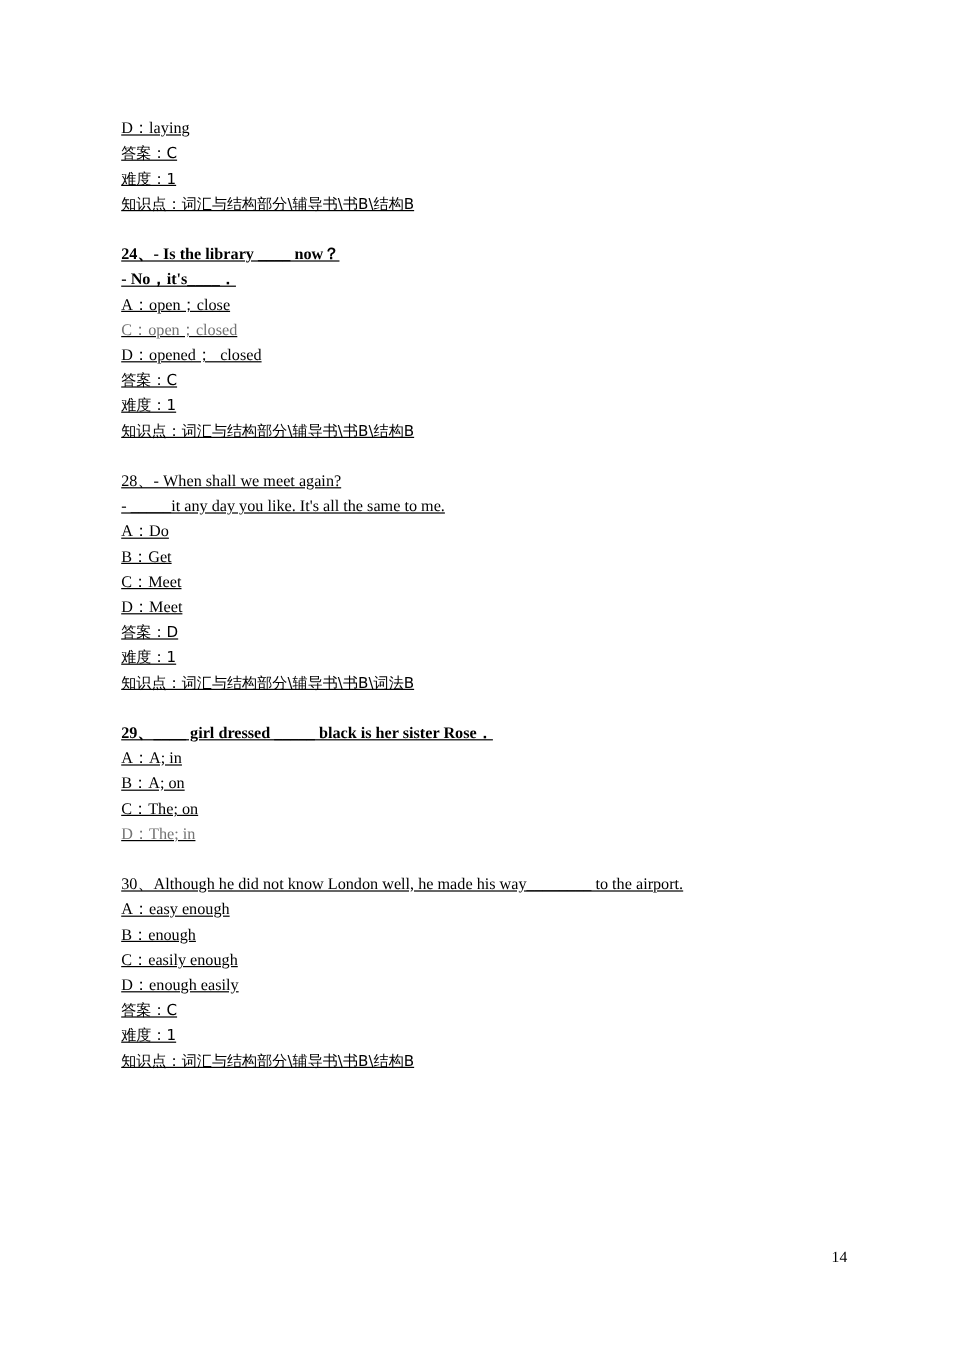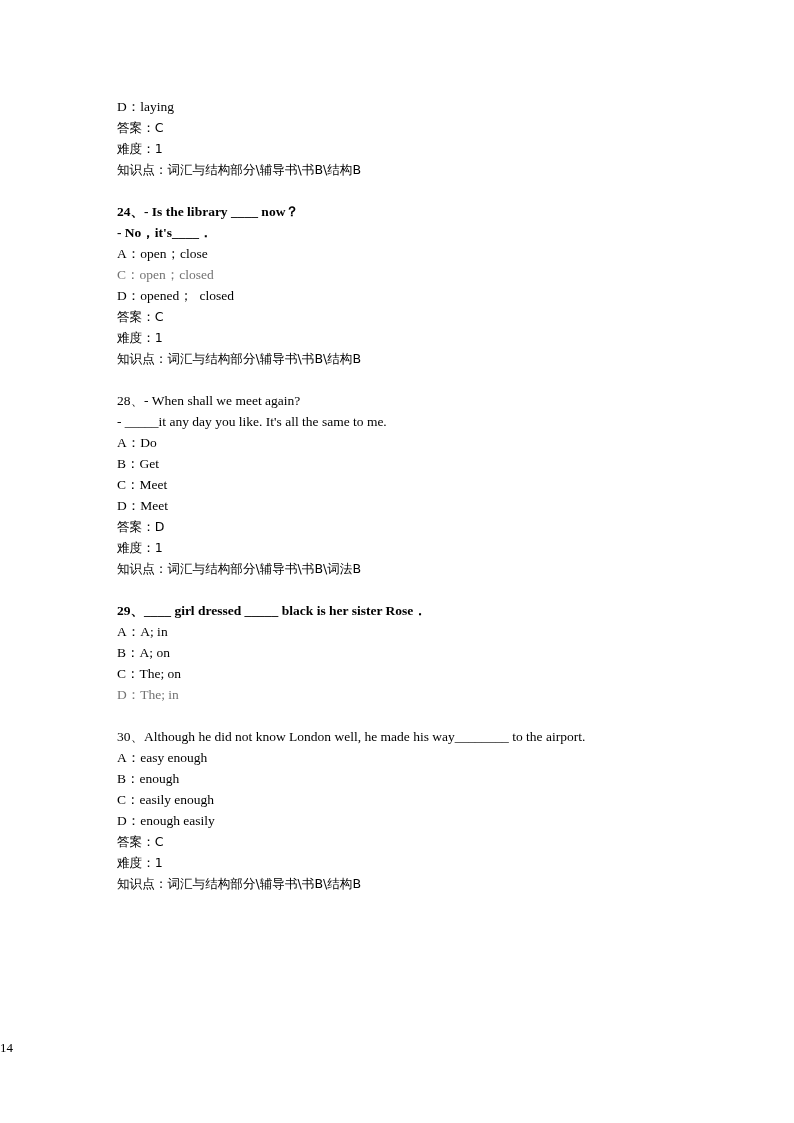--- a/index.html
+++ b/index.html
@@ -11,41 +11,42 @@
     position: relative;
     width: 794px;
     height: 1123px;
     background: #ffffff;
     overflow: hidden;
     font-family: "Liberation Serif", "DejaVu Serif", serif;
     color: #000000;
   }
   .content {
     position: absolute;
-    left: 117px;
+    left: 101px;
     top: 96px;
     width: 560px;
+    text-decoration: underline;
   }
   .line {
     font-size: 13.5px;
     line-height: 21px;
     white-space: pre-wrap;
     color: #000000;
   }
   .line.bold { font-weight: bold; }
   .line.red  { color: #737373; }
   .line.cjk  { font-family: "DejaVu Sans", "Liberation Sans", sans-serif; font-size: 12.6px; }
   .blockgap { height: 21px; }
   .q-block { margin: 0; padding: 0; }
   .pagenum {
     position: absolute;
     left: 0;
     top: 1040px;
     width: 706px;
-    text-align: left;
+    text-align: right;
     font-size: 13px;
     line-height: 16px;
     font-family: "Liberation Serif", "DejaVu Serif", serif;
     color: #000000;
   }
 </style>
 </head>
 <body>
 
 <div class="page">

